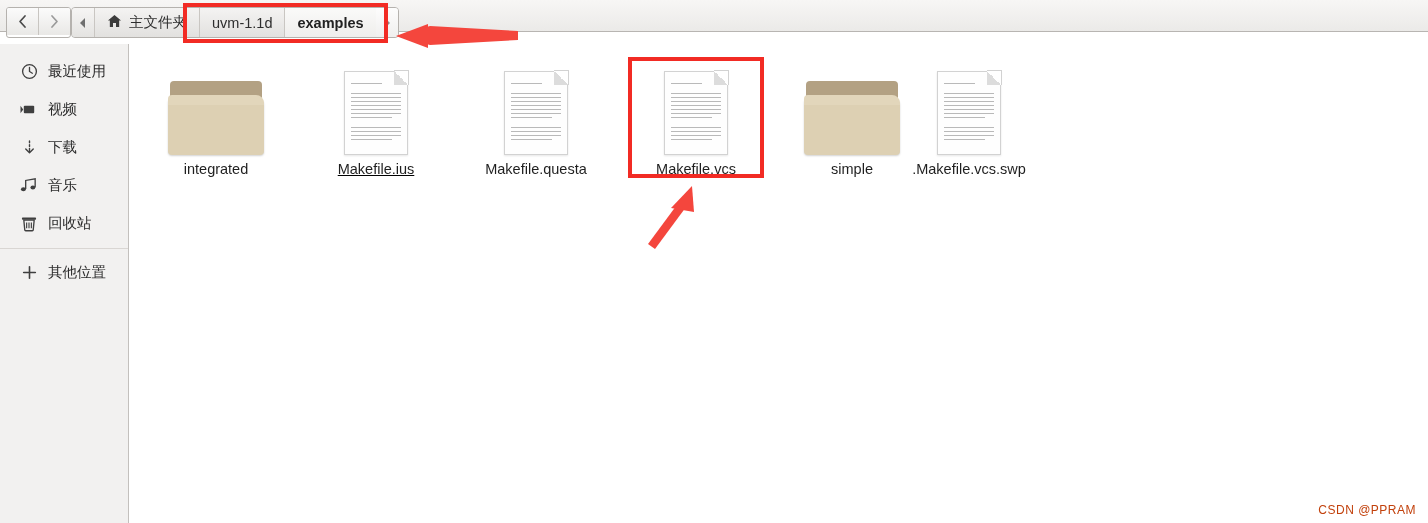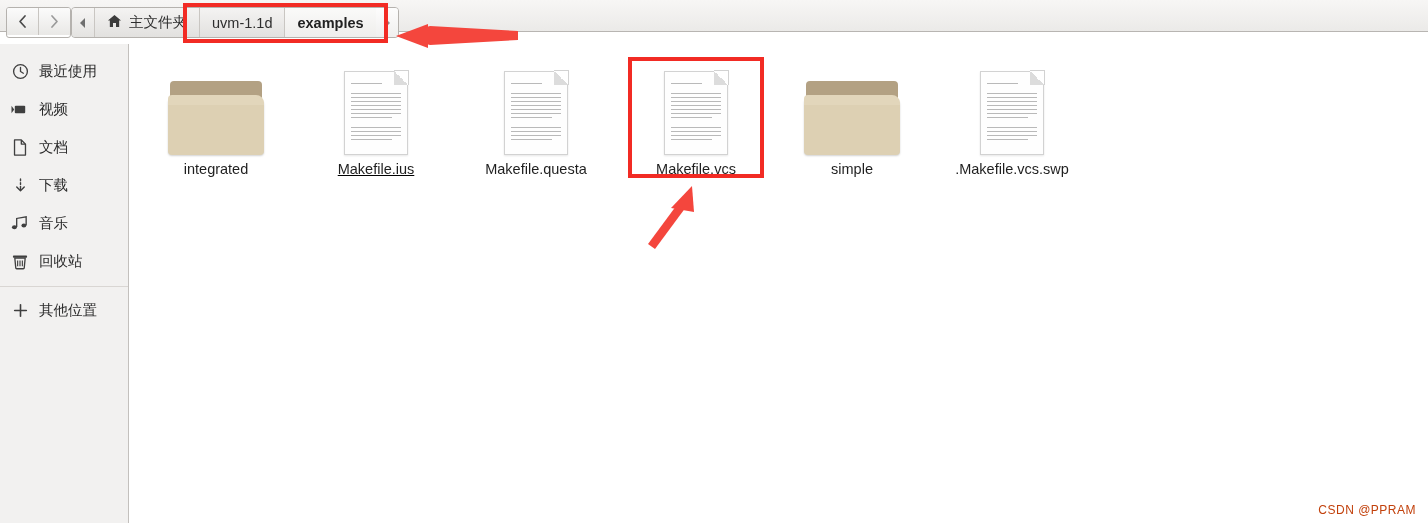--- a/index.html
+++ b/index.html
@@ -62,21 +62,21 @@
   
   #sidebar{
     position:absolute;left:0;top:44px;width:129px;height:479px;
     background:#f2f1f0;
     border-right:1px solid #c3c0bd;
     box-sizing:border-box;
     padding-top:8px;
   }
   .side-item{
     height:38px;display:flex;align-items:center;
-    padding-left:11px;gap:10px;
+    padding-left:20px;gap:10px;
     font-size:14.5px;color:#2b2b2b;cursor:default;
   }
   .side-icon{width:18px;height:18px;display:flex;align-items:center;justify-content:center;flex-shrink:0;}
   .side-icon svg{display:block;}
   .side-divider{
     height:1px;background:#d9d6d3;margin:6px 0 4px 0;
   }
 
   
   #filearea{
@@ -218,29 +218,20 @@
     <span class="side-icon">
       <svg width="18" height="14" viewBox="0 0 19 14">
           <rect x="4" y="3.5" width="11" height="8" rx="1" fill="#3f3f3f"></rect>
           <polygon points="0.5,3.5 3.4,7.5 0.5,11.5" fill="#3f3f3f"></polygon>
         </svg>
     </span>
     <span>视频</span>
   </div>
 
 
-  <div class="side-item">
-    <span class="side-icon">
-      <svg width="14" height="17" viewBox="0 0 14 18">
-          <path d="M1.2 1 h7.2 l4.4 4.4 v11.6 h-11.6 z" fill="none" stroke="#3f3f3f" stroke-width="1.4" stroke-linejoin="round"></path>
-          <polyline points="8.4,1 8.4,5.4 12.8,5.4" fill="none" stroke="#3f3f3f" stroke-width="1.4" stroke-linejoin="round"></polyline>
-        </svg>
-    </span>
-    <span>文档</span>
-  </div>
 
   <div class="side-item">
     <span class="side-icon">
       <svg width="15" height="17" viewBox="0 0 16 18">
           <line x1="8" y1="2" x2="8" y2="4" stroke="#3f3f3f" stroke-width="1.5" stroke-linecap="round"></line>
           <line x1="8" y1="6" x2="8" y2="8" stroke="#3f3f3f" stroke-width="1.5" stroke-linecap="round"></line>
           <line x1="8" y1="10" x2="8" y2="13.5" stroke="#3f3f3f" stroke-width="1.5" stroke-linecap="round"></line>
           <polyline points="4,10.6 8,14.6 12,10.6" fill="none" stroke="#3f3f3f" stroke-width="1.5" stroke-linecap="round" stroke-linejoin="round"></polyline>
         </svg>
     </span>
@@ -380,21 +371,21 @@
     <div class="file-thumb">
       <div class="folder">
         <div class="back"></div>
         <div class="front"></div>
         <div class="lip"></div>
       </div>
     </div>
     <div class="file-label">simple</div>
   </div>
 
-  <div class="file-item" style="left:812px;top:10px;">
+  <div class="file-item" style="left:769px;top:10px;">
     <div class="file-thumb">
       <div class="doc">
         <div class="page"></div>
         <div class="fold2"></div>
         <div class="lines">
           <div class="ln short"></div>
             <div class="gap"></div>
           <div class="ln"></div>
             <div class="ln"></div>
             <div class="ln"></div>

